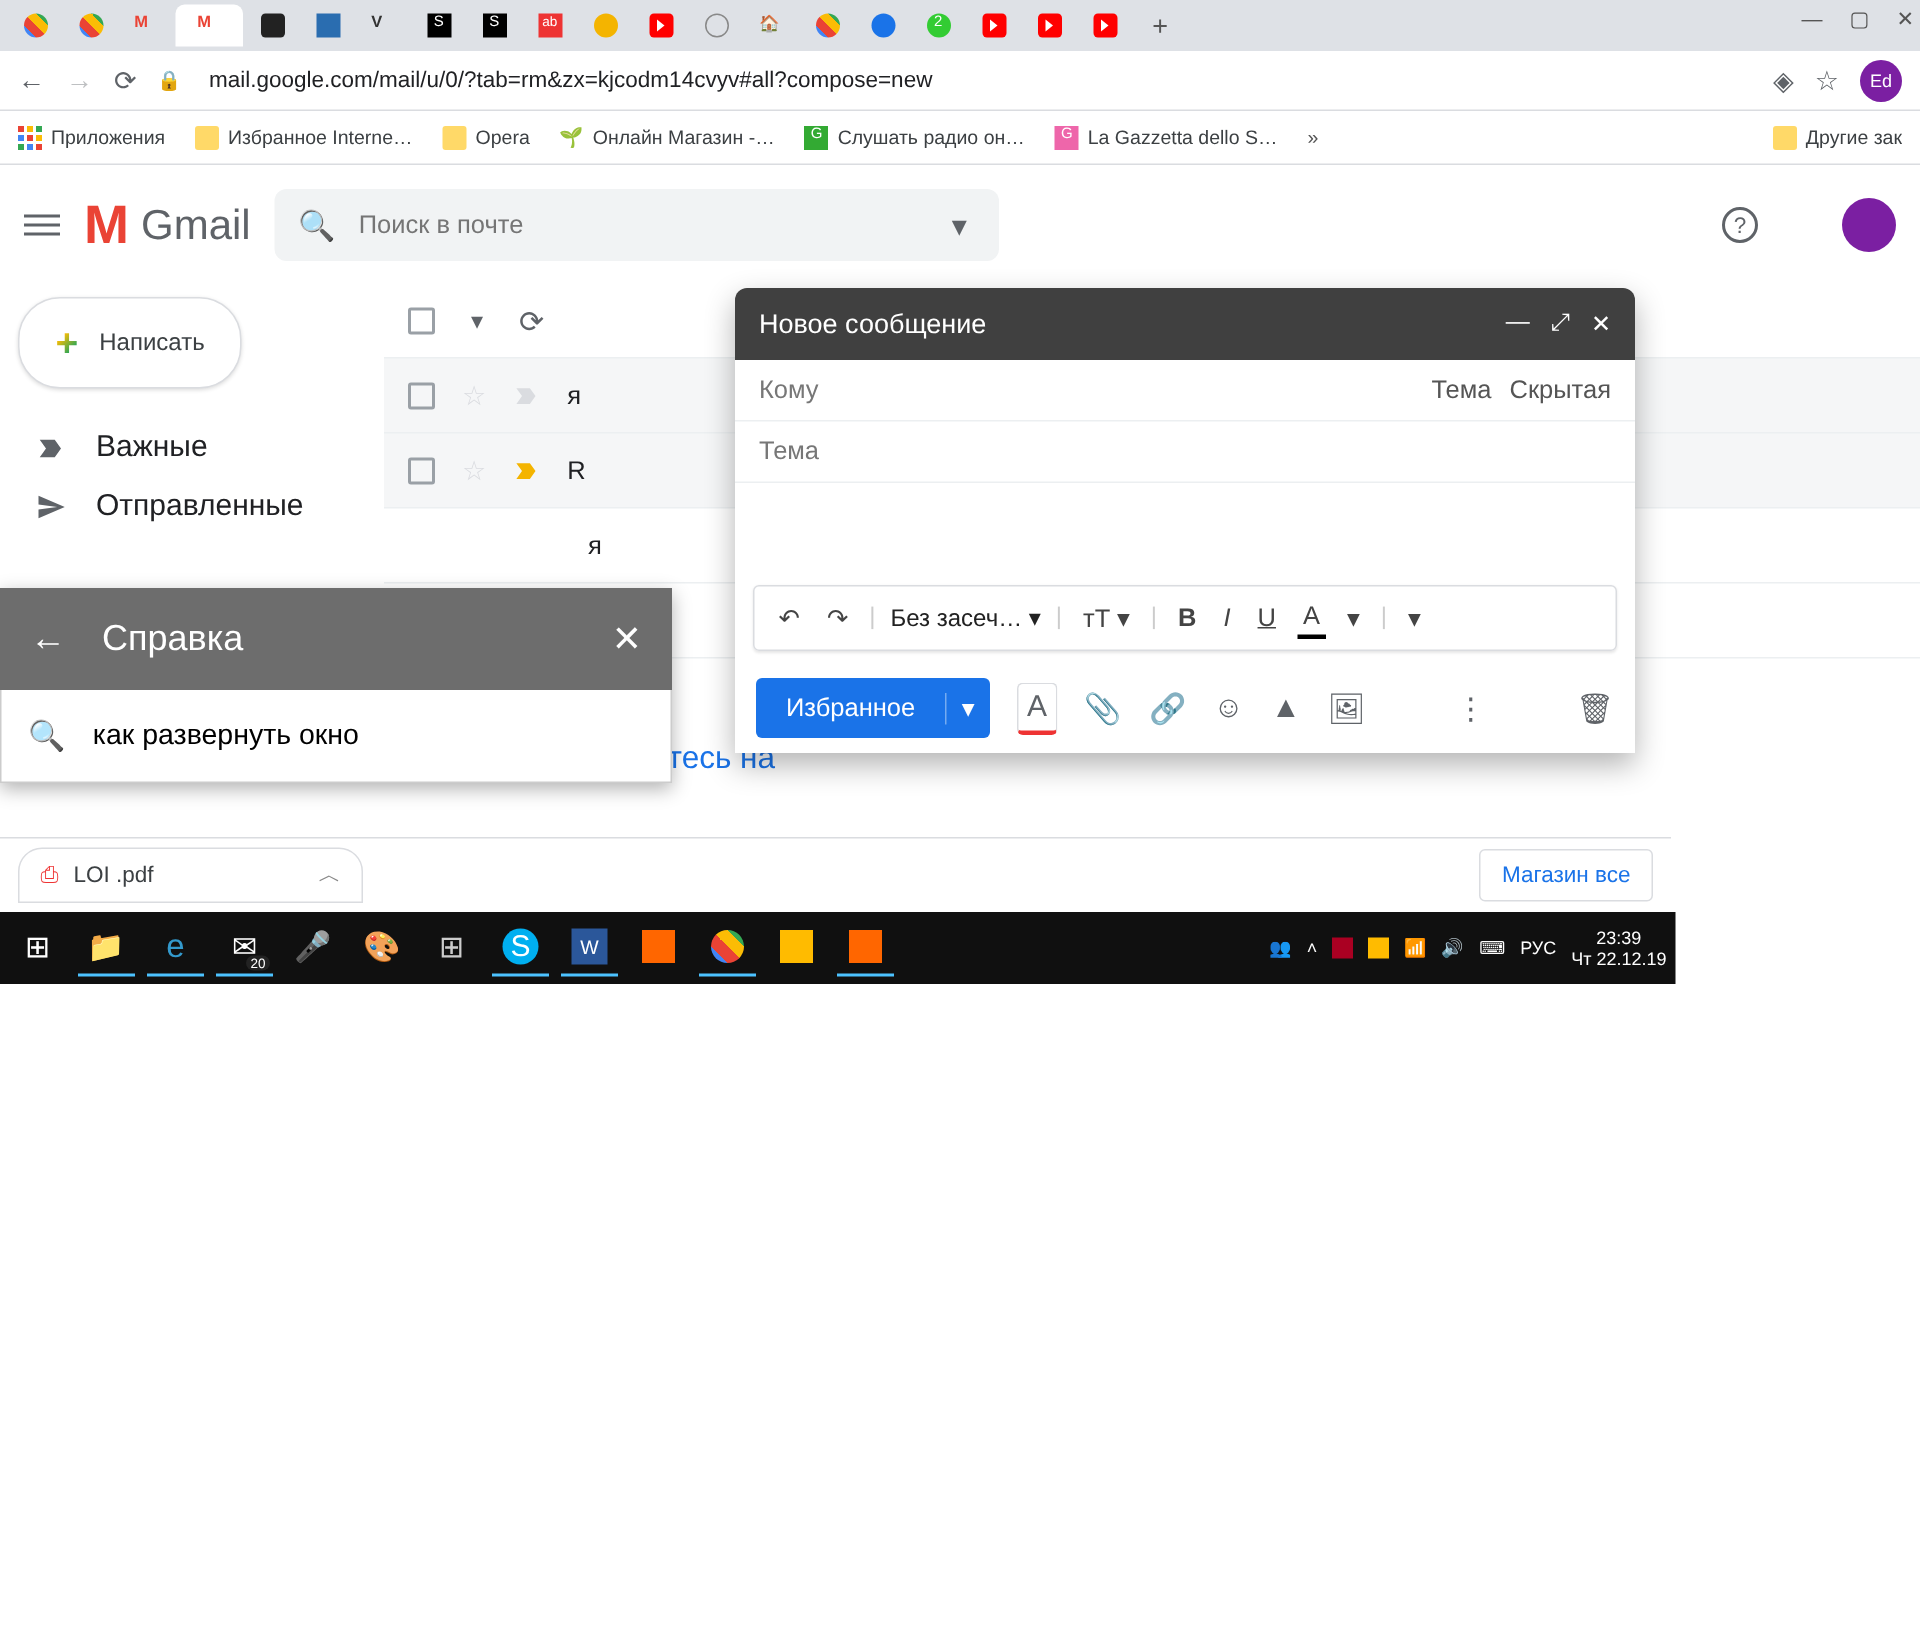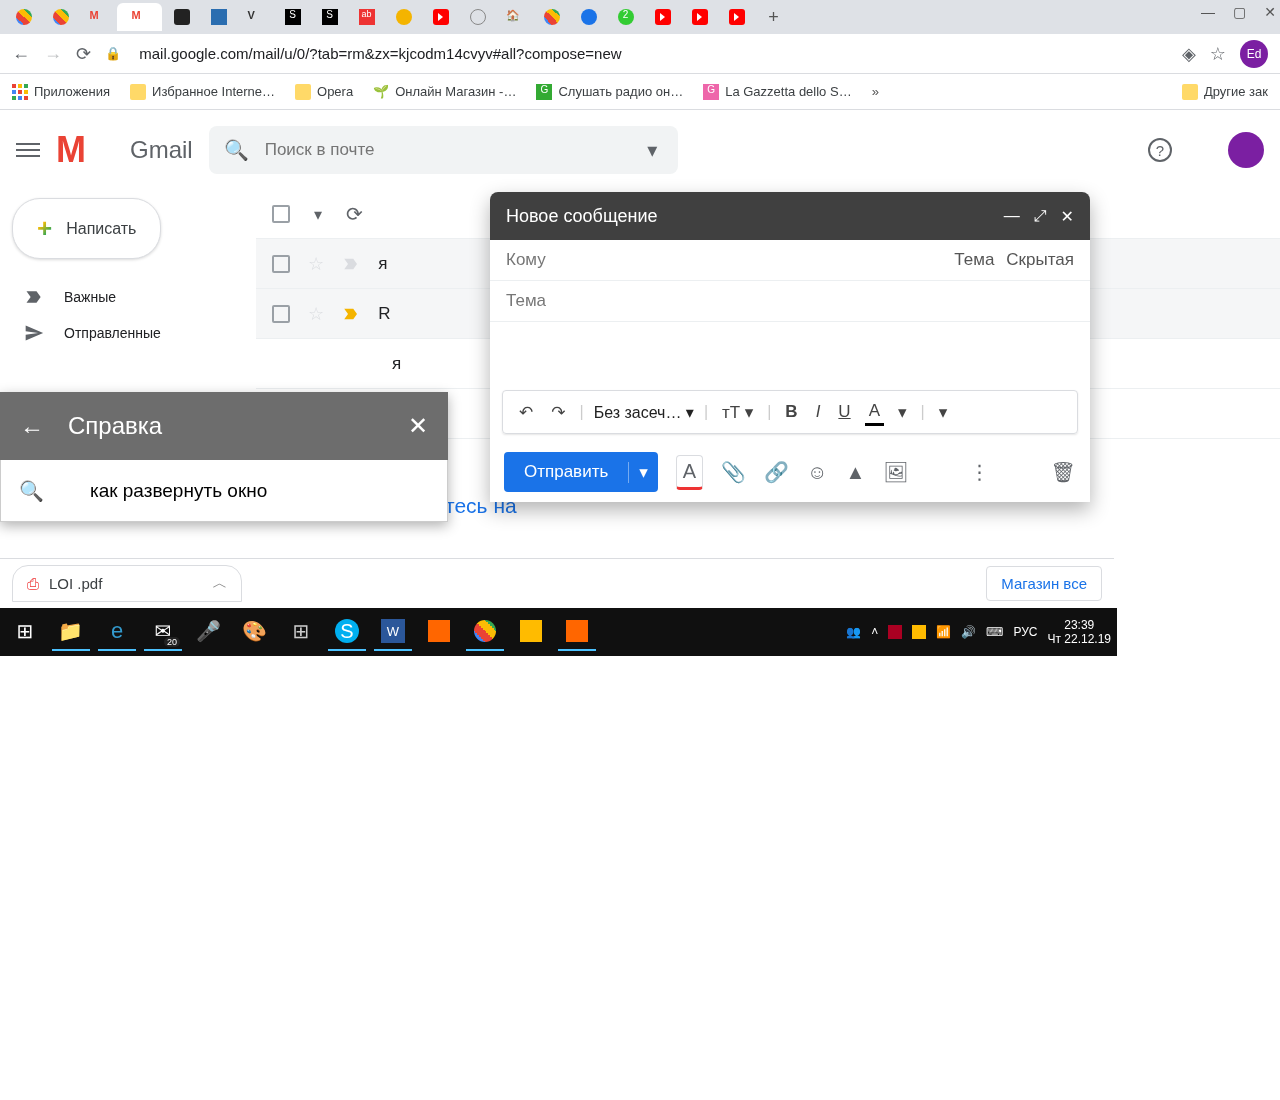--- a/index.html
+++ b/index.html
@@ -20,33 +20,33 @@
 .lock{color:#5f6368;font-size:13px;margin-right:4px;}
 .bmbar{height:36px;background:#fff;display:flex;align-items:center;padding:0 12px;gap:20px;font-size:13px;color:#3c4043;border-bottom:1px solid #dadce0;}
 .bm{display:flex;align-items:center;gap:6px;cursor:pointer;white-space:nowrap;}
 .bm .fi{width:16px;height:16px;}
 .folder{background:#ffd968;border-radius:2px;}
 .gmailhdr{height:80px;display:flex;align-items:center;padding:0 16px;gap:16px;}
 .burger{width:24px;cursor:pointer;}
 .burger div{height:2px;background:#5f6368;margin:4px 0;}
 .gmaillogo{display:flex;align-items:center;gap:8px;}
 .gm-m{font-size:36px;font-weight:bold;color:#ea4335;}
-.gm-txt{font-size:24px;color:#5f6368;margin-left:36px;}
+.gm-txt{font-size:28px;color:#5f6368;}
 .searchbox{flex:1;max-width:620px;height:48px;background:#f1f3f4;border-radius:8px;display:flex;align-items:center;padding:0 16px;gap:16px;position:relative;}
 .searchbox input{flex:1;border:none;background:transparent;font-size:17px;outline:none;color:#5f6368;}
 .hdricon{width:24px;height:24px;color:#5f6368;font-size:20px;cursor:pointer;display:flex;align-items:center;justify-content:center;}
 .apps-grid{display:grid;grid-template-columns:repeat(3,5px);grid-template-rows:repeat(3,5px);gap:3px;}
 .apps-grid span{background:#5f6368;border-radius:50%;}
 .avatar{width:36px;height:36px;border-radius:50%;background:#7b1fa2;color:#fff;display:flex;align-items:center;justify-content:center;font-size:15px;}
 .body{display:flex;position:relative;}
 .sidebar{width:256px;padding:8px;}
 .compose{display:inline-flex;align-items:center;gap:14px;background:#fff;border:1px solid #dadce0;border-radius:28px;padding:14px 24px;box-shadow:0 1px 3px rgba(0,0,0,.15);cursor:pointer;margin-bottom:20px;margin-left:4px;}
 .compose .plus{font-size:26px;background:linear-gradient(135deg,#ea4335,#fbbc05,#34a853,#4285f4);-webkit-background-clip:text;color:transparent;font-weight:bold;}
 .compose span.lbl{font-size:16px;color:#3c4043;font-weight:500;text-align:right;}
-.sbitem{display:flex;align-items:center;gap:20px;padding:8px 16px;font-size:14px;color:#202124;cursor:pointer;}
+.sbitem{display:flex;align-items:center;gap:20px;padding:8px 16px;font-size:20px;color:#202124;cursor:pointer;}
 .sbitem svg,.sbicon{width:20px;height:20px;fill:#5f6368;}
 .mainlist{flex:1;border-left:0;}
 .listtool{height:48px;display:flex;align-items:center;gap:24px;padding:0 16px;}
 .chk{width:18px;height:18px;border:2px solid #9aa0a6;border-radius:2px;}
 .mailrow{height:50px;display:flex;align-items:center;gap:18px;padding:0 16px;border-top:1px solid #eceff1;background:#f5f6f7;}
 .star{color:#dadce0;font-size:18px;}
 .label-ic{width:18px;height:18px;}
 .sender{font-size:17px;color:#202124;}
 
 .composewin{position:absolute;top:192px;left:490px;width:600px;background:#fff;box-shadow:0 8px 20px rgba(0,0,0,.3);border-radius:8px 8px 0 0;overflow:hidden;z-index:20;}
@@ -64,21 +64,21 @@
 .sendbtn .main{padding:0 20px;}
 .sendbtn .dd{border-left:1px solid rgba(255,255,255,.4);padding:0 10px;}
 .footicon{color:#5f6368;font-size:20px;cursor:pointer;}
 .footicon.boxed{border:1px solid #dadce0;padding:4px 6px;border-radius:4px;}
 .trash{margin-left:auto;}
 
 .helppop{position:absolute;top:392px;left:0;width:448px;z-index:30;box-shadow:0 4px 12px rgba(0,0,0,.3);}
 .help-hdr{background:#6d6d6d;color:#fff;height:68px;display:flex;align-items:center;padding:0 20px;gap:24px;font-size:24px;}
 .help-hdr .x{margin-left:auto;font-size:24px;cursor:pointer;}
 .help-search{background:#fff;height:62px;display:flex;align-items:center;padding:0 18px;gap:18px;border:1px solid #ccc;border-top:none;}
-.help-search input{border:none;flex:1;font-size:19px;outline:none;margin-left:28px;}
+.help-search input{border:none;flex:1;font-size:19px;outline:none;}
 .hint{padding:6px 16px;font-size:21px;color:#333;}
 .hint a{color:#1a73e8;}
 
 .dlbar{position:absolute;top:558px;left:0;right:166px;height:50px;background:#fff;border-top:1px solid #dadce0;display:flex;align-items:center;padding:0 12px;gap:10px;}
 .dlchip{display:flex;align-items:center;gap:10px;border:1px solid #dadce0;border-radius:16px 16px 0 0;padding:8px 14px;font-size:15px;color:#3c4043;}
 .showall{margin-left:auto;border:1px solid #dadce0;border-radius:4px;padding:8px 14px;font-size:15px;color:#1a73e8;cursor:pointer;}
 
 .taskbar{position:absolute;top:608px;left:0;width:1117px;height:48px;background:#101010;display:flex;align-items:center;padding:0 6px;gap:8px;}
 .tb-ic{width:38px;height:38px;display:flex;align-items:center;justify-content:center;font-size:20px;cursor:pointer;border-bottom:2px solid transparent;}
 .tb-ic.active{border-bottom:2px solid #4cc2ff;}
@@ -326,21 +326,21 @@
     <span class="fmtbtn" style="font-weight:bold;">B</span>
     <span class="fmtbtn" style="font-style:italic;">I</span>
     <span class="fmtbtn" style="text-decoration:underline;">U</span>
     <span class="fmtbtn" style="border-bottom:3px solid #000;">A</span>
     <span class="fmtbtn">▾</span>
     <span style="color:#ccc;">|</span>
     <span class="fmtbtn">▾</span>
   </div>
   <div class="cw-foot">
     <div class="sendbtn">
-      <span class="main">Отправить</span>
+      <span class="main">Избранное</span>
       <span class="dd">▾</span>
     </div>
     <span class="footicon boxed" style="border-bottom:3px solid #e33;">A</span>
     <span class="footicon">📎</span>
     <span class="footicon">🔗</span>
     <span class="footicon">☺</span>
     <span class="footicon">▲</span>
     <span class="footicon">🖼</span>
     <span class="footicon" style="margin-left:auto;">⋮</span>
     <span class="footicon trash">🗑</span>

